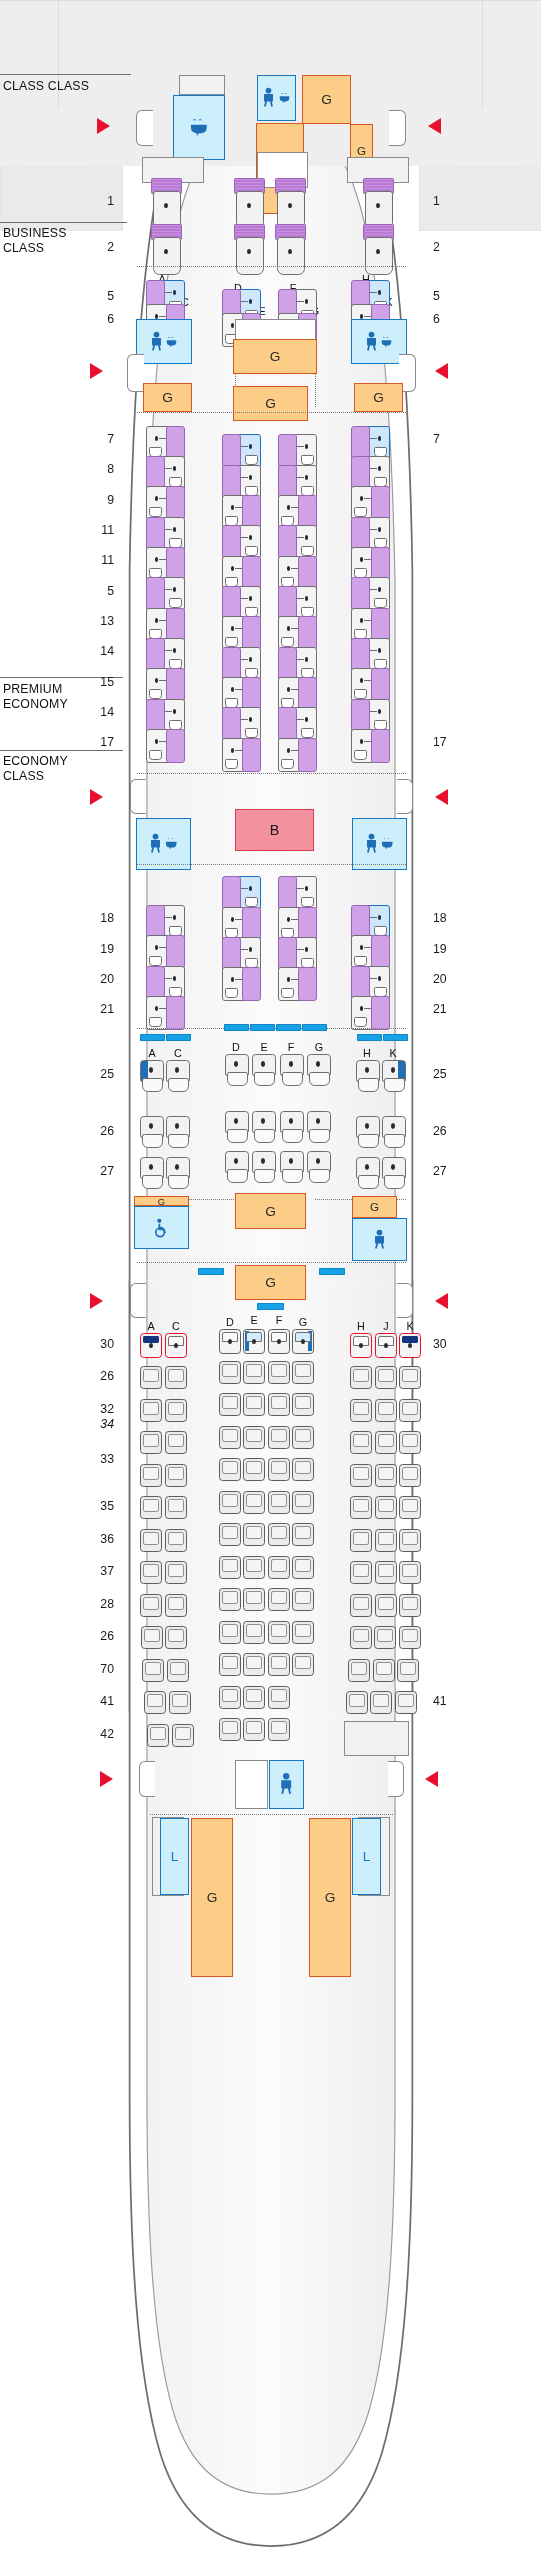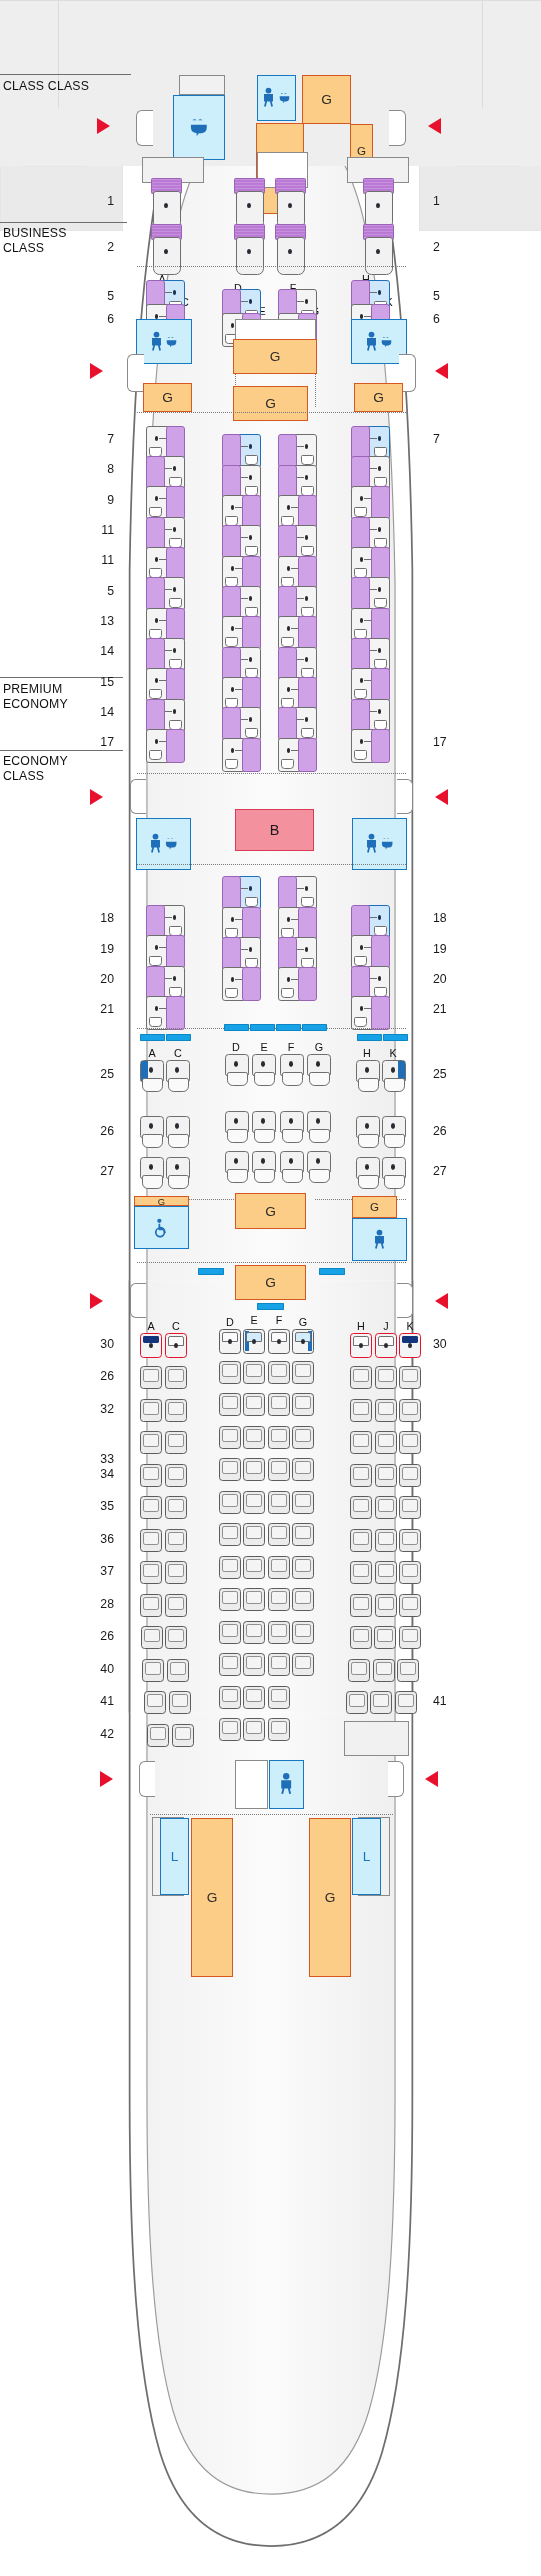--- a/index.html
+++ b/index.html
@@ -1102,21 +1102,21 @@
 
   <div class="ec" style="left:140px;top:1464px;"></div>
   <div class="ec" style="left:165px;top:1464px;"></div>
   <div class="ec" style="left:219px;top:1458px;"></div>
   <div class="ec" style="left:243px;top:1458px;"></div>
   <div class="ec" style="left:268px;top:1458px;"></div>
   <div class="ec" style="left:292px;top:1458px;"></div>
   <div class="ec" style="left:350px;top:1464px;"></div>
   <div class="ec" style="left:375px;top:1464px;"></div>
   <div class="ec" style="left:399px;top:1464px;"></div>
-  <div class="rn l" style="top:1467px;">34</div>
+  <div class="rn l" style="top:1417px;font-style:italic;">34</div>
 
   <div class="ec" style="left:140px;top:1496px;"></div>
   <div class="ec" style="left:165px;top:1496px;"></div>
   <div class="ec" style="left:219px;top:1491px;"></div>
   <div class="ec" style="left:243px;top:1491px;"></div>
   <div class="ec" style="left:268px;top:1491px;"></div>
   <div class="ec" style="left:292px;top:1491px;"></div>
   <div class="ec" style="left:350px;top:1496px;"></div>
   <div class="ec" style="left:375px;top:1496px;"></div>
   <div class="ec" style="left:399px;top:1496px;"></div>
@@ -1168,21 +1168,21 @@
 
   <div class="ec" style="left:142px;top:1659px;"></div>
   <div class="ec" style="left:167px;top:1659px;"></div>
   <div class="ec" style="left:219px;top:1653px;"></div>
   <div class="ec" style="left:243px;top:1653px;"></div>
   <div class="ec" style="left:268px;top:1653px;"></div>
   <div class="ec" style="left:292px;top:1653px;"></div>
   <div class="ec" style="left:348px;top:1659px;"></div>
   <div class="ec" style="left:373px;top:1659px;"></div>
   <div class="ec" style="left:397px;top:1659px;"></div>
-  <div class="rn l" style="top:1662px;">40</div>
+  <div class="rn l" style="top:1662px;">70</div>
 
   <div class="ec" style="left:144px;top:1691px;"></div>
   <div class="ec" style="left:169px;top:1691px;"></div>
   <div class="ec" style="left:219px;top:1686px;"></div>
   <div class="ec" style="left:243px;top:1686px;"></div>
   <div class="ec" style="left:268px;top:1686px;"></div>
   <div class="ec" style="left:346px;top:1691px;"></div>
   <div class="ec" style="left:370px;top:1691px;"></div>
   <div class="ec" style="left:395px;top:1691px;"></div>
   <div class="rn l" style="top:1694px;">41</div>

